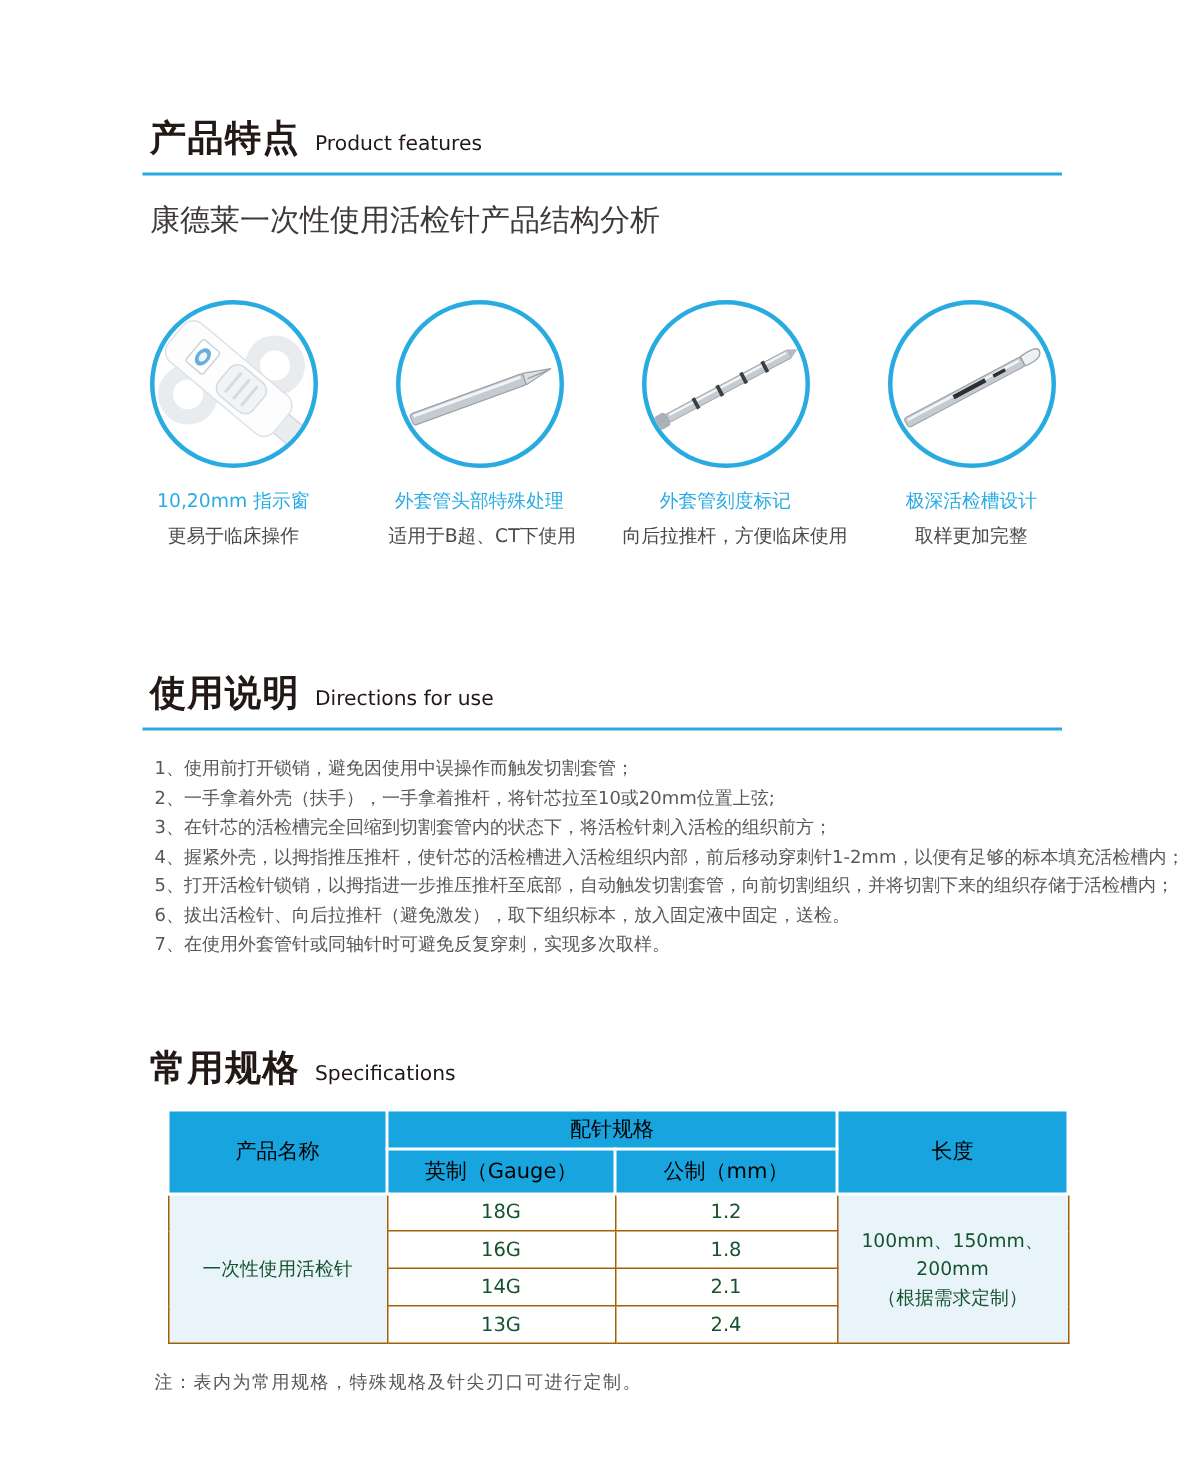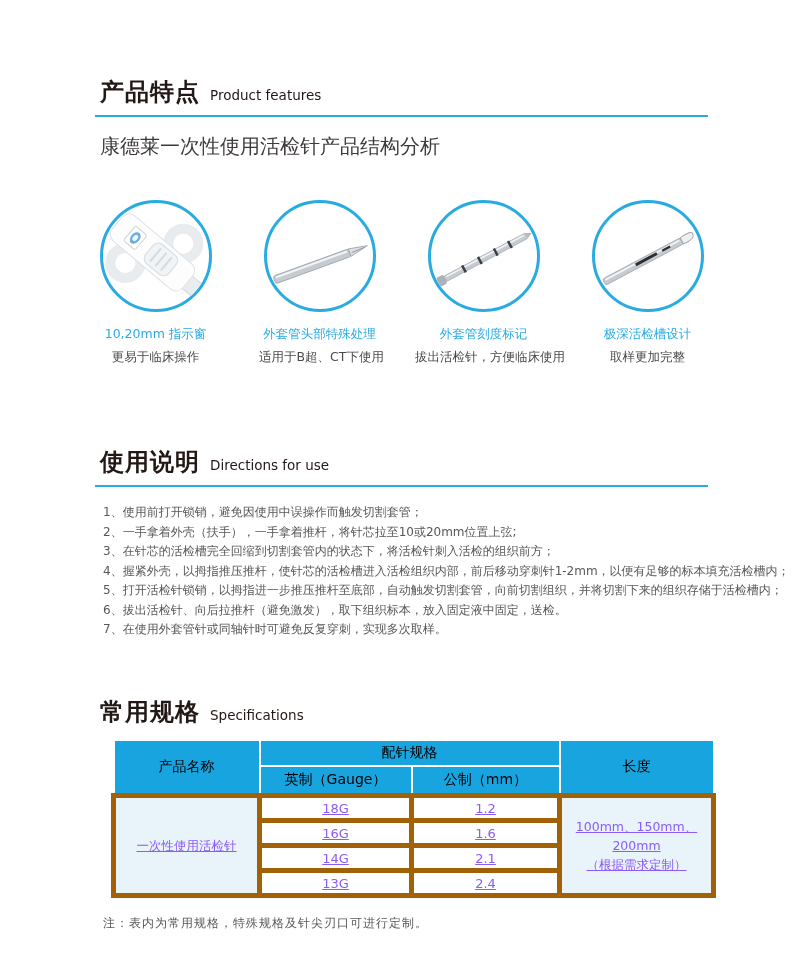--- a/index.html
+++ b/index.html
@@ -44,22 +44,22 @@
     border-top: 1px solid #5b6670;
   }
   .spec-table th, .spec-table td { text-align: center; vertical-align: middle; font-weight: normal; }
   .spec-table th {
     background: #18a4df; color: #000000; font-size: 14px;
     border: 2px solid #ffffff;
   }
   .spec-table .hr1 th { height: 26px; }
   .spec-table .hr2 th { height: 30px; }
   .spec-table td {
-    background: #ffffff; color: #8b5cf6; font-size: 13px;
-    border: 5px solid #a16207; height: 25px; text-decoration: underline;
+    background: #ffffff; color: #14532d; font-size: 13px;
+    border: 1px solid #a16207; height: 25px;
   }
   .spec-table td.lite { background: #e9f3fa; font-size: 12.5px; line-height: 19px; }
   .spec-table col.c1 { width: 146px; }
   .spec-table col.c2 { width: 152px; }
   .spec-table col.c3 { width: 148px; }
   .spec-table col.c4 { width: 154px; }
 
   .note { margin-top: 17px; padding-left: 8px; font-size: 12px; color: #595757; letter-spacing: 1px; }
 
   svg { display: block; }
@@ -125,21 +125,21 @@
               <line x1="10" y1="53.5" x2="98" y2="53.5" stroke="#f2f4f5" stroke-width="1.6"></line>
               <rect x="28" y="51" width="2.5" height="8" fill="#3a3f44"></rect>
               <rect x="46" y="51" width="2.5" height="8" fill="#3a3f44"></rect>
               <rect x="64" y="51" width="2.5" height="8" fill="#3a3f44"></rect>
               <rect x="80" y="51" width="2.5" height="8" fill="#3a3f44"></rect>
               <polygon points="100,52 106,55 100,58" fill="#b3bac0"></polygon>
             </g>
           </svg>
         </div>
         <div class="cap1">外套管刻度标记</div>
-        <div class="cap2">拔出活检针，方便临床使用</div>
+        <div class="cap2">向后拉推杆，方便临床使用</div>
       </div>
 
       <div class="feature">
         <div class="circle">
           <svg width="106" height="106" viewBox="0 0 106 106">
             <g transform="rotate(-28 53 53)">
               <rect x="2" y="52" width="88" height="7" rx="2" fill="#c6cbd1" stroke="#9aa1a8" stroke-width="0.7"></rect>
               <line x1="4" y1="54" x2="88" y2="54" stroke="#f2f4f5" stroke-width="1.8"></line>
               <rect x="38" y="53.5" width="24" height="3" fill="#2c2f33"></rect>
               <rect x="68" y="53.8" width="9" height="2.4" fill="#2c2f33"></rect>
@@ -199,21 +199,21 @@
         <td rowspan="4" class="lite">一次性使用活检针</td>
         <td>18G</td>
         <td>1.2</td>
         <td rowspan="4" class="lite">
           <span>100mm、150mm、200mm</span><br>
           <span>（根据需求定制）</span>
         </td>
       </tr>
       <tr>
         <td>16G</td>
-        <td>1.6</td>
+        <td>1.8</td>
       </tr>
       <tr>
         <td>14G</td>
         <td>2.1</td>
       </tr>
       <tr>
         <td>13G</td>
         <td>2.4</td>
       </tr>
     </tbody>

